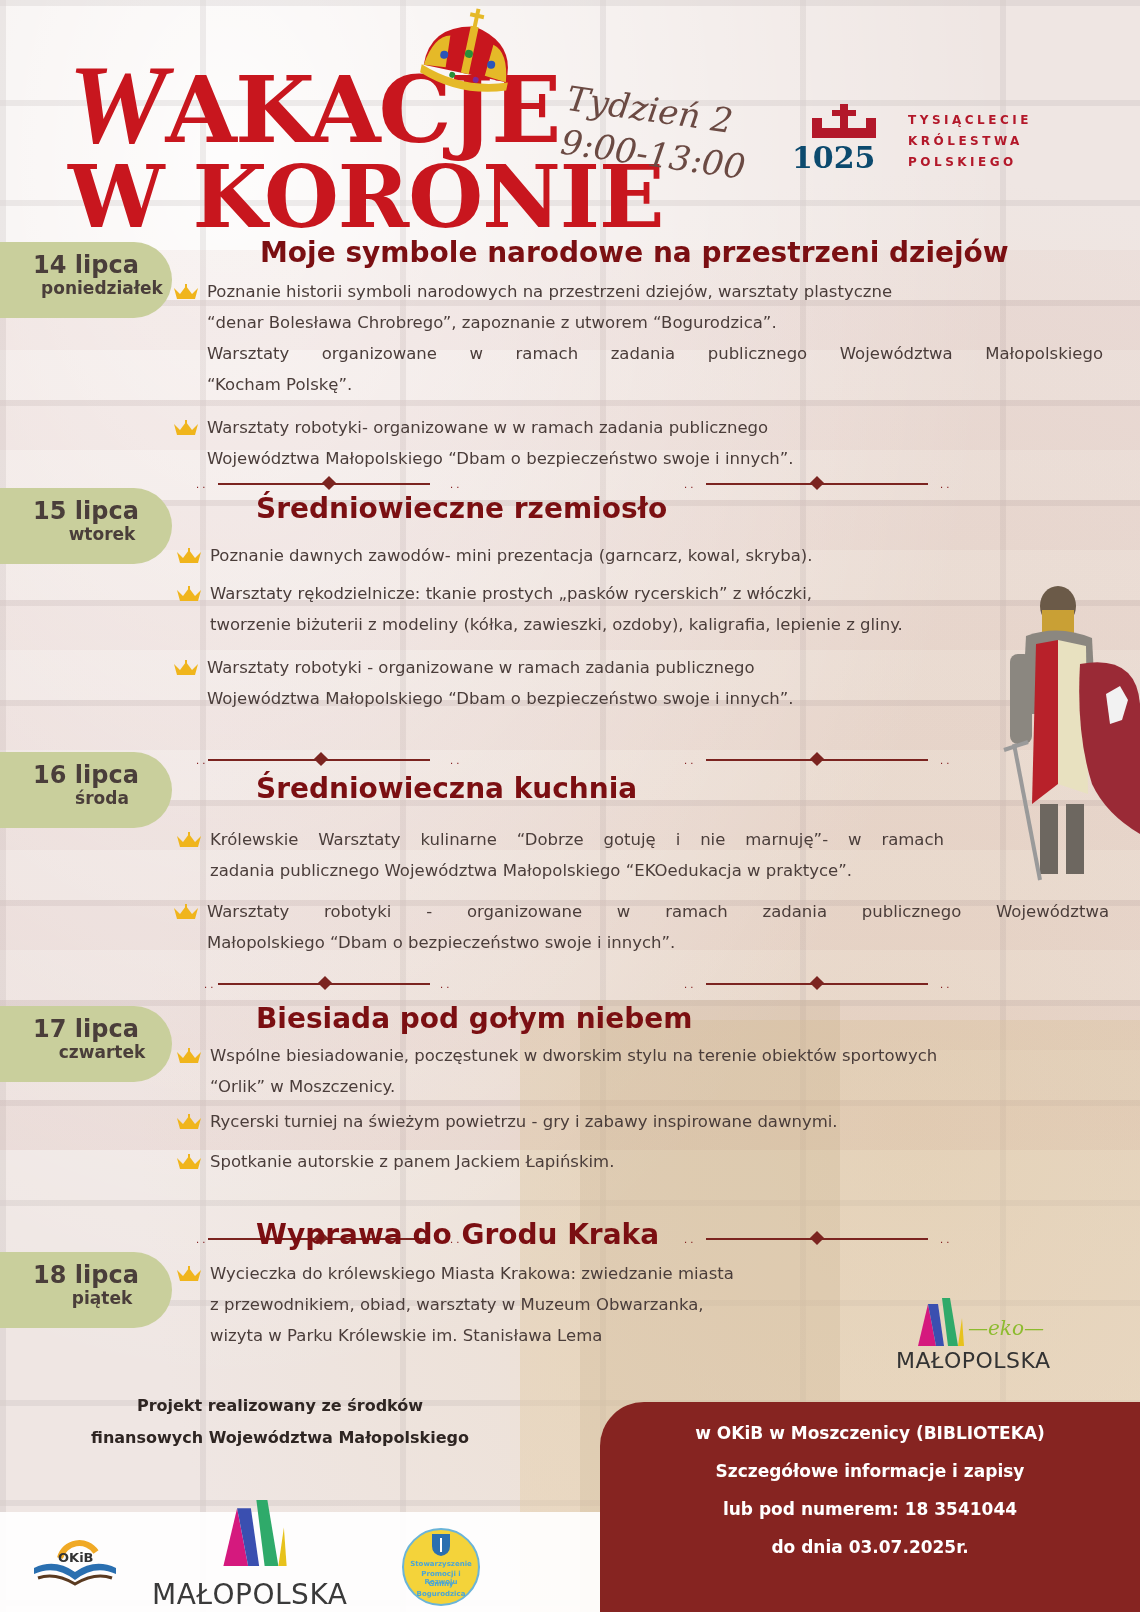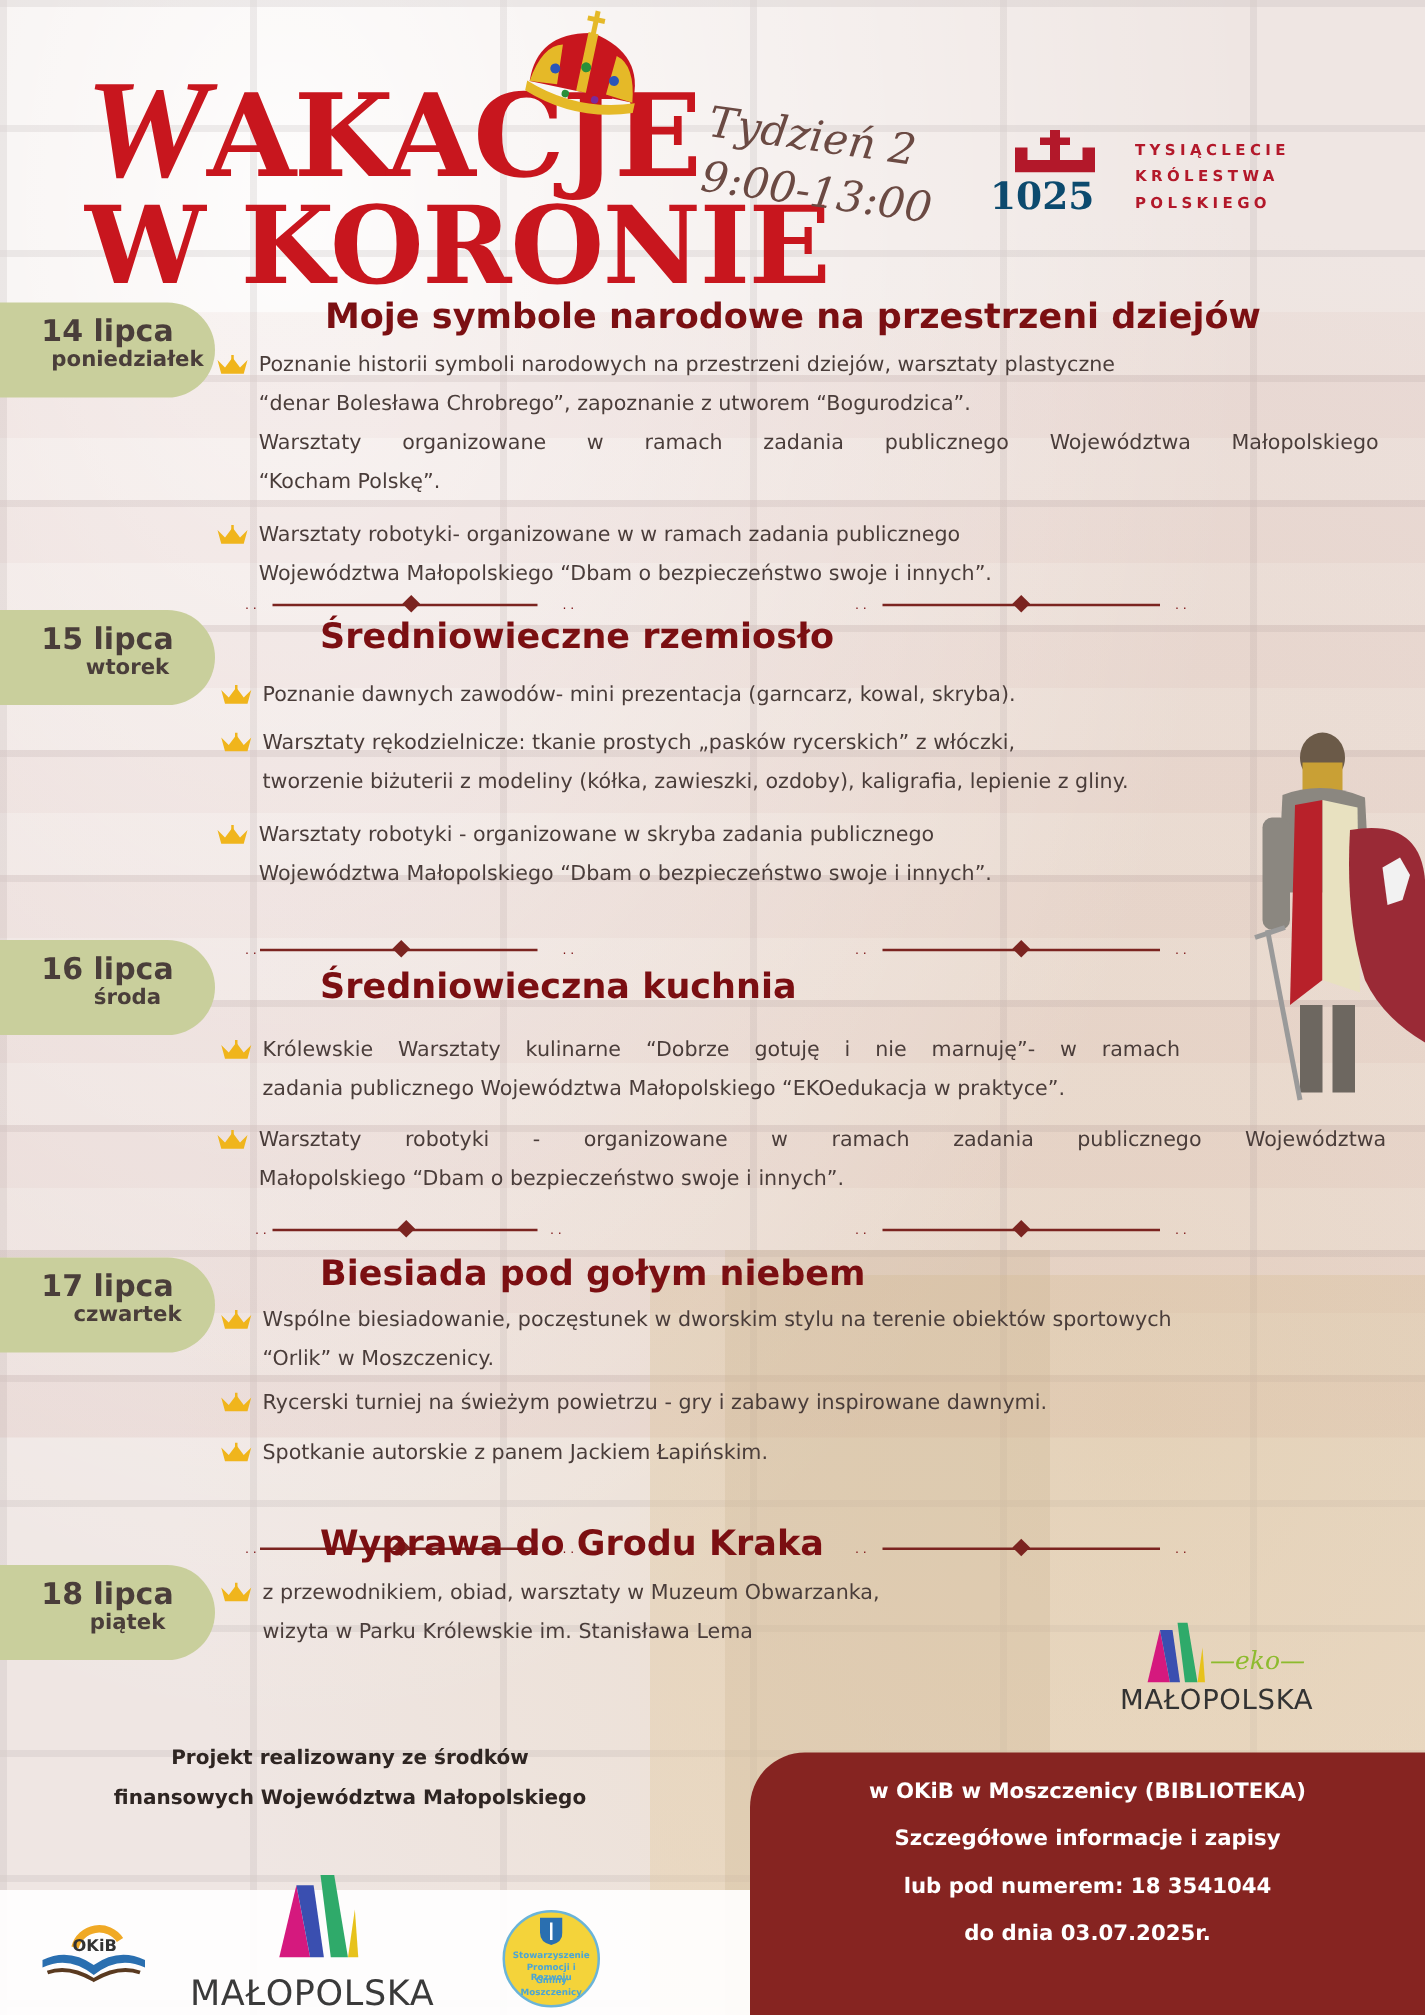--- a/index.html
+++ b/index.html
@@ -235,21 +235,21 @@
       <rect x="12" y="0" width="2" height="5" fill="#f0b51c"></rect>
     </svg>
   <span class="txt">Warsztaty rękodzielnicze: tkanie prostych „pasków rycerskich” z włóczki,</span>
   <span class="txt">tworzenie biżuterii z modeliny (kółka, zawieszki, ozdoby), kaligrafia, lepienie z gliny.</span>
 </div>
 <div class="item" style="left:207px;top:652px;width:800px;">
   <svg class="crown" viewBox="0 0 26 16">
       <path d="M1 4 L7 10 L13 2 L19 10 L25 4 L22 15 L4 15 Z" fill="#f0b51c"></path>
       <rect x="12" y="0" width="2" height="5" fill="#f0b51c"></rect>
     </svg>
-  <span class="txt">Warsztaty robotyki - organizowane w skryba zadania publicznego</span>
+  <span class="txt">Warsztaty robotyki - organizowane w ramach zadania publicznego</span>
   <span class="txt">Województwa Małopolskiego “Dbam o bezpieczeństwo swoje i innych”.</span>
 </div>
 
 <div class="divider" style="left:196px;top:753px;width:760px;">
   <span class="dots" style="left:0;">..</span>
     <span class="ln" style="left:12px;width:222px;"></span>
     <span class="dia" style="left:120px;"></span>
     <span class="dots" style="left:254px;">..</span>
   <span class="dots" style="left:488px;">..</span>
     <span class="ln" style="left:510px;width:222px;"></span>
@@ -332,20 +332,21 @@
 <div class="pill" style="top:1252px;">
   <div class="d">18 lipca</div>
   <div class="wd">piątek</div>
 </div>
 <div class="heading" style="left:256px;top:1218px;">Wyprawa do Grodu Kraka</div>
 <div class="item" style="left:210px;top:1258px;width:700px;">
   <svg class="crown" viewBox="0 0 26 16">
       <path d="M1 4 L7 10 L13 2 L19 10 L25 4 L22 15 L4 15 Z" fill="#f0b51c"></path>
       <rect x="12" y="0" width="2" height="5" fill="#f0b51c"></rect>
     </svg>
+  <span class="txt">Wycieczka do królewskiego Miasta Krakowa: zwiedzanie miasta</span>
   <span class="txt">z przewodnikiem, obiad, warsztaty w Muzeum Obwarzanka,</span>
   <span class="txt">wizyta w Parku Królewskie im. Stanisława Lema</span>
 </div>
 
 <svg class="layer knight" viewBox="0 0 144 300">
   <ellipse cx="62" cy="22" rx="18" ry="20" fill="#6b5a48"></ellipse>
   <rect x="46" y="26" width="32" height="24" fill="#c9a035"></rect>
   <path d="M30 52 Q62 40 96 54 L100 130 L26 130 Z" fill="#8b8780"></path>
   <path d="M40 60 L62 56 L62 200 L36 220 Z" fill="#b8212a"></path>
   <path d="M62 56 L90 62 L92 210 L62 200 Z" fill="#e8e1c0"></path>
@@ -396,21 +397,21 @@
 </div>
 
 <div class="layer assoc">
   <svg style="position:absolute;left:28px;top:4px;width:18px;height:22px;" viewBox="0 0 18 22">
       <path d="M0 0 L18 0 L18 12 Q18 20 9 22 Q0 20 0 12 Z" fill="#2a6fb0"></path>
       <rect x="8" y="4" width="2" height="14" fill="#fff"></rect>
     </svg>
   <span class="l" style="top:30px;">Stowarzyszenie</span>
   <span class="l" style="top:40px;">Promocji i Rozwoju</span>
   <span class="l" style="top:50px;">Gminy</span>
-  <span class="l" style="top:60px;">Moszczenicy</span>
+  <span class="l" style="top:60px;">Bogurodzica</span>
 </div>
 
 <div class="layer info">
   <div>w OKiB w Moszczenicy (BIBLIOTEKA)</div>
   <div>Szczegółowe informacje i zapisy</div>
   <div>lub pod numerem: 18 3541044</div>
   <div>do dnia 03.07.2025r.</div>
 </div>
 
 </body></html>

